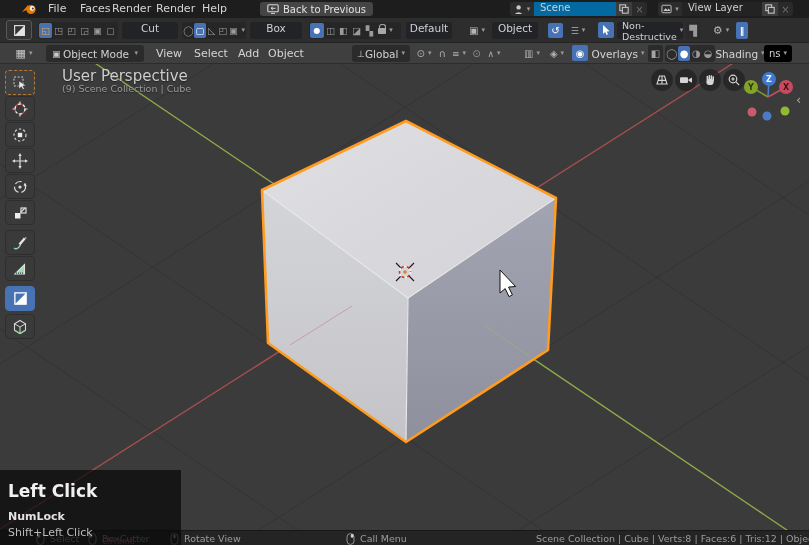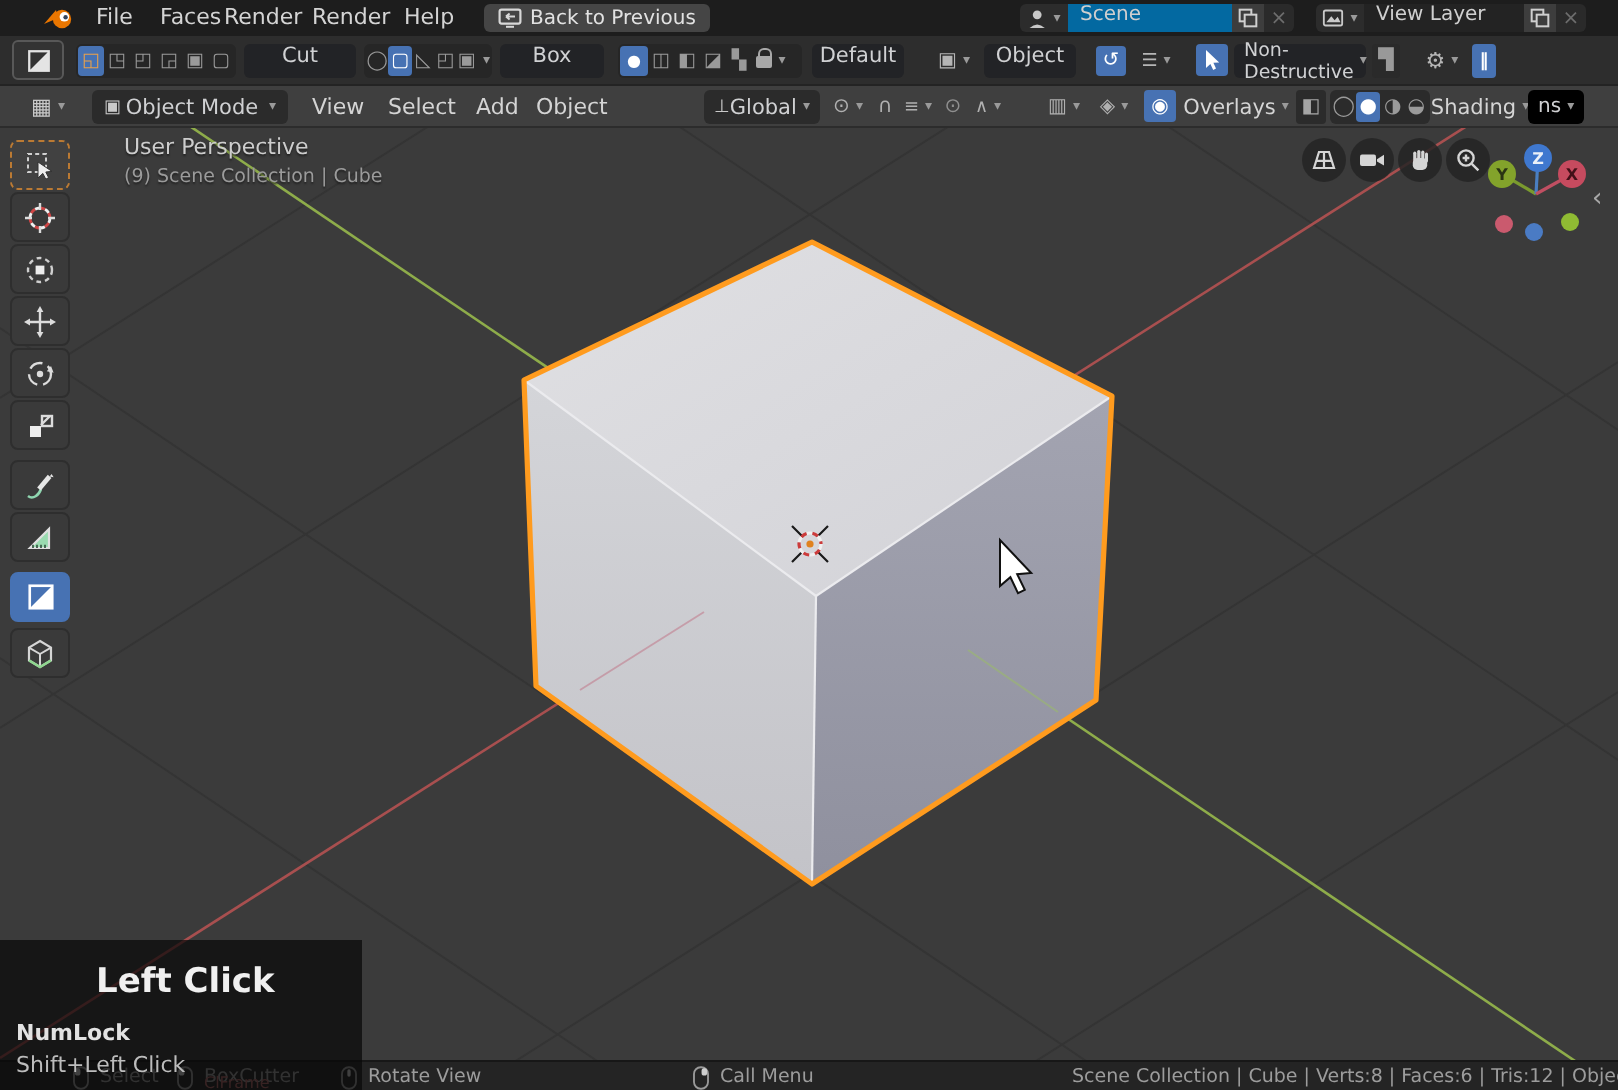--- a/index.html
+++ b/index.html
@@ -27,45 +27,45 @@
   .tbtn{position:absolute;left:5px;width:30px;height:25px;background:#3a3a3a;border:1px solid #2e2e2e;border-radius:4px;display:flex;align-items:center;justify-content:center;}
   .tbtn.active-outline{border:1px dashed #bb7a33;background:#414141;}
   .tbtn.active-blue{background:#4772b3;border-color:#4772b3;}
   
   .nbtn{width:22px;height:22px;border-radius:50%;background:rgba(36,36,36,.85);display:flex;align-items:center;justify-content:center;}
   
   .sbt{position:absolute;top:0;height:15px;line-height:15px;font-size:9.5px;color:#9c9c9c;white-space:nowrap;}
   .mouse{position:absolute;top:2px;}
   
   .screencast{position:absolute;left:0;top:470px;width:181px;height:75px;background:rgba(8,8,8,0.72);z-index:6;}
-  .sc1{position:absolute;left:8px;top:11px;font-size:17px;font-weight:bold;color:#f0f0f0;margin-left:40px;}
+  .sc1{position:absolute;left:8px;top:11px;font-size:17px;font-weight:bold;color:#f0f0f0;}
   .sc2{position:absolute;left:8px;top:40px;font-size:11px;font-weight:bold;color:#e2e2e2;}
   .sc3{position:absolute;left:8px;top:56px;font-size:11px;color:#bcbcbc;}
-  .vplabel1{position:absolute;left:62px;top:3px;font-size:11px;color:#cdcdcd;text-shadow:0 1px 1px #222;}
+  .vplabel1{position:absolute;left:62px;top:3px;font-size:15px;color:#cdcdcd;text-shadow:0 1px 1px #222;}
   .vplabel2{position:absolute;left:62px;top:19px;font-size:9.5px;color:#9b9b9b;text-shadow:0 1px 1px #222;}
 </style>
 </head>
 <body>
 
 <div class="app">
 
   <div class="topbar">
     <svg class="abs" style="left:22px;top:3px" width="16" height="12" viewBox="0 0 16 12">
       <polygon points="0,9 6,2 7,6" fill="#ea7600"></polygon>
       <circle cx="9" cy="6.5" r="4.6" fill="#ea7600"></circle>
       <circle cx="10.2" cy="5.4" r="2.4" fill="#ffffff"></circle>
       <circle cx="10.8" cy="5.6" r="1.1" fill="#35435a"></circle>
     </svg>
     <span class="menu" style="left:44px">File</span>
     <span class="menu" style="left:76px">Faces</span>
     <span class="menu" style="left:108px">Render</span>
     <span class="menu" style="left:152px">Render</span>
     <span class="menu" style="left:198px">Help</span>
 
-    <div class="abs" style="left:242px;top:2px;height:14px;background:#454545;border-radius:3px;display:flex;align-items:center;padding:0 7px;gap:4px">
+    <div class="abs" style="left:260px;top:2px;height:14px;background:#454545;border-radius:3px;display:flex;align-items:center;padding:0 7px;gap:4px">
       <svg width="12" height="10" viewBox="0 0 12 10">
         <rect x="0.8" y="0.8" width="10.4" height="7" rx="1" fill="none" stroke="#d8d8d8" stroke-width="1.1"></rect>
         <path d="M8.5 4.3 H4 M4 4.3 l1.8 -1.5 M4 4.3 l1.8 1.5" stroke="#d8d8d8" stroke-width="1" fill="none"></path>
         <path d="M4 9.4 H8" stroke="#d8d8d8" stroke-width="1"></path>
       </svg>
       <span style="font-size:10px;color:#e2e2e2">Back to Previous</span>
     </div>
 
     <div class="abs" style="left:510px;top:2px;height:14px;display:flex">
       <div style="width:24px;background:#2c2c2c;border-radius:3px 0 0 3px;display:flex;align-items:center;justify-content:center">

